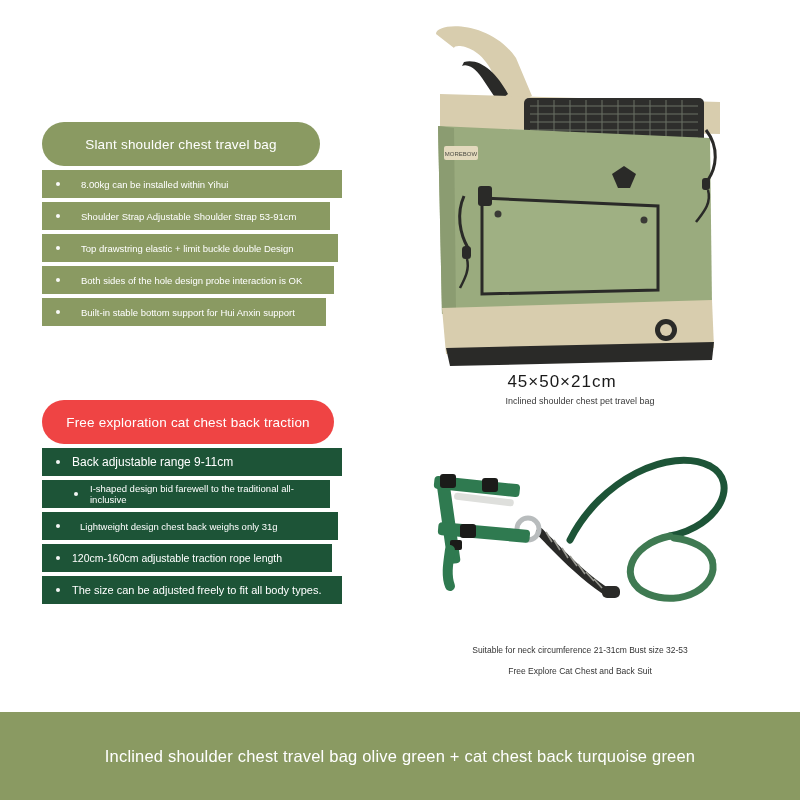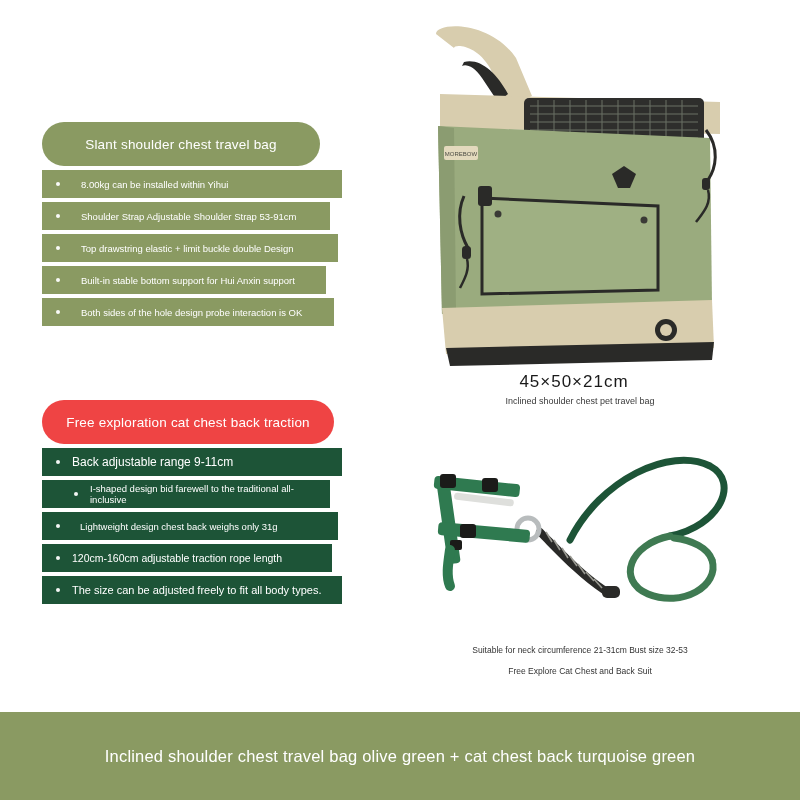--- a/index.html
+++ b/index.html
@@ -58,21 +58,21 @@
   #panel-harness .feature-row { background: #1d5437; }
   #panel-harness .feature-row.w0 { width: 300px; font-size: 12px; }
   #panel-harness .feature-row.w1 { width: 288px; padding-left: 32px; }
   #panel-harness .feature-row.w2 { width: 296px; gap: 8px; }
   #panel-harness .feature-row.w3 { width: 290px; font-size: 10.5px; }
   #panel-harness .feature-row.w4 { width: 300px; font-size: 11px; }
 
   
   .caption-dim {
     position: absolute;
-    left: 424px; top: 372px; width: 300px;
+    left: 412px; top: 372px; width: 300px;
     text-align: center;
     font-size: 17px;
     color: #1a1a1a;
     letter-spacing: 1px;
   }
   .caption-sub {
     position: absolute;
     left: 430px; top: 396px; width: 300px;
     text-align: center;
     font-size: 9px;
@@ -130,27 +130,27 @@
     <span>8.00kg can be installed within Yihui</span>
   </div>
   <div class="feature-row w1">
     <span class="bullet"></span>
     <span>Shoulder Strap Adjustable Shoulder Strap 53-91cm</span>
   </div>
   <div class="feature-row w2">
     <span class="bullet"></span>
     <span>Top drawstring elastic + limit buckle double Design</span>
   </div>
+  <div class="feature-row w4">
+    <span class="bullet"></span>
+    <span>Both sides of the hole design probe interaction is OK</span>
+  </div>
   <div class="feature-row w3">
     <span class="bullet"></span>
     <span>Built-in stable bottom support for Hui Anxin support</span>
-  </div>
-  <div class="feature-row w4">
-    <span class="bullet"></span>
-    <span>Both sides of the hole design probe interaction is OK</span>
   </div>
 </div>
 
 <div class="panel" id="panel-harness">
   <div class="pill-header">Free exploration cat chest back traction</div>
 
   <div class="feature-row w0">
     <span class="bullet"></span>
     <span>Back adjustable range 9-11cm</span>
   </div>

